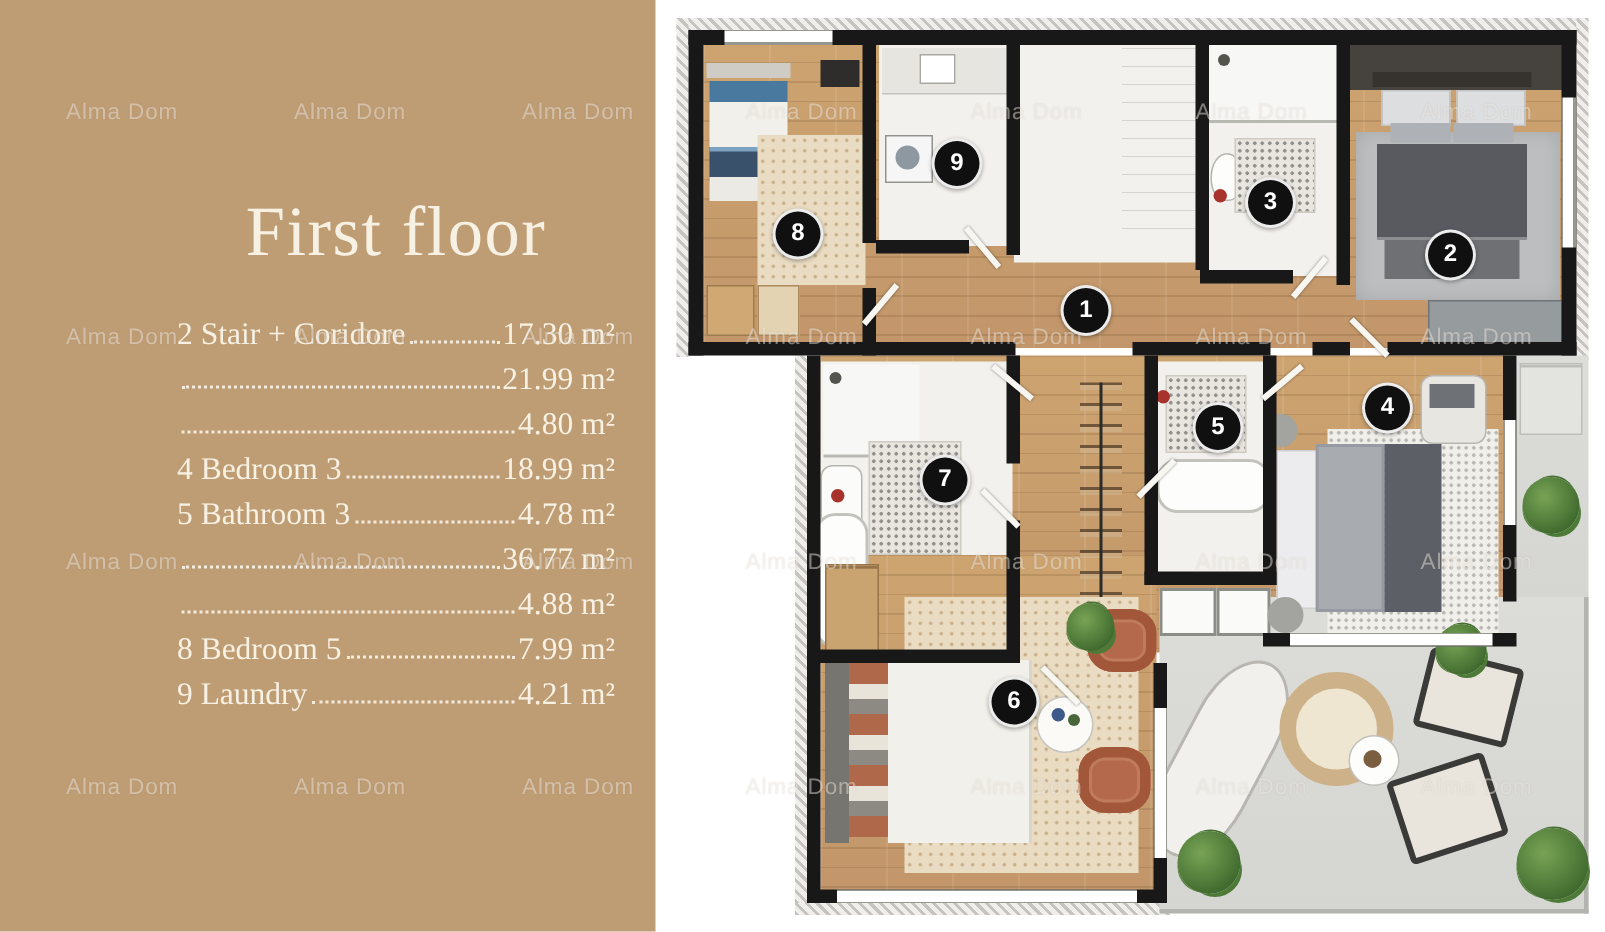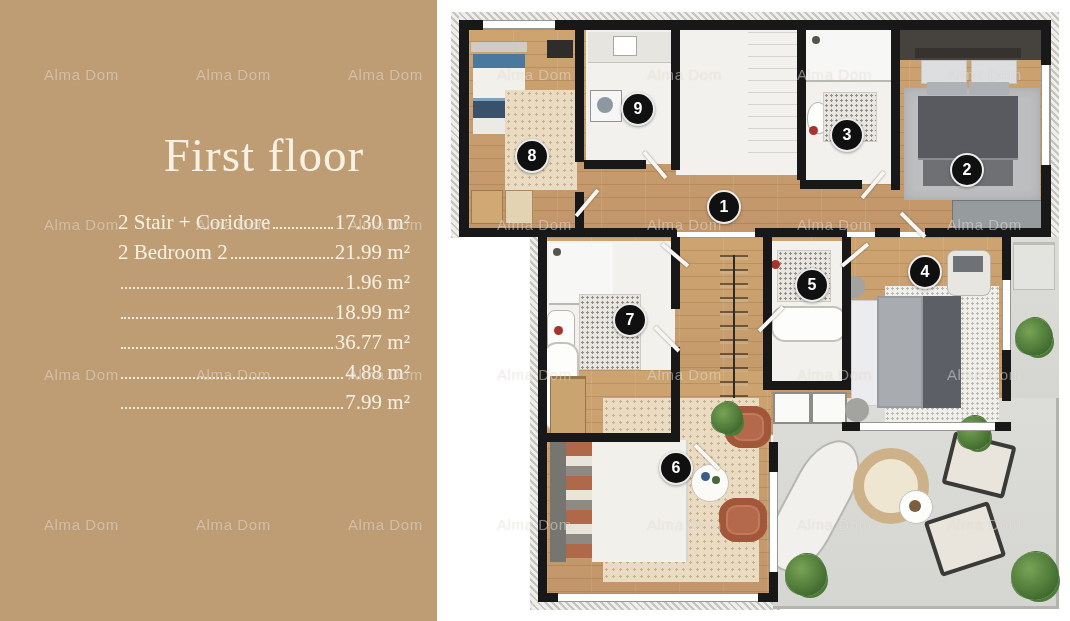--- a/index.html
+++ b/index.html
@@ -56,43 +56,54 @@
 
 <div class="abs panel">
   <div class="abs panel-title">First floor</div>
   <div class="abs legend" id="legend">
       <div class="legend-row">
         <span class="legend-label">2 Stair + Coridore </span>
         <span class="legend-dots"></span>
         <span class="legend-area">17.30 m²</span>
       </div>
       <div class="legend-row">
-        <span class="legend-label">2 Bedroom 2 </span>
         <span class="legend-dots"></span>
         <span class="legend-area">21.99 m²</span>
       </div>
       <div class="legend-row">
         <span class="legend-dots"></span>
-        <span class="legend-area">1.96 m²</span>
-      </div>
-      <div class="legend-row">
+        <span class="legend-area">4.80 m²</span>
+      </div>
+      <div class="legend-row">
+        <span class="legend-label">4 Bedroom 3 </span>
         <span class="legend-dots"></span>
         <span class="legend-area">18.99 m²</span>
       </div>
       <div class="legend-row">
+        <span class="legend-label">5 Bathroom 3 </span>
+        <span class="legend-dots"></span>
+        <span class="legend-area">4.78 m²</span>
+      </div>
+      <div class="legend-row">
         <span class="legend-dots"></span>
         <span class="legend-area">36.77 m²</span>
       </div>
       <div class="legend-row">
         <span class="legend-dots"></span>
         <span class="legend-area">4.88 m²</span>
       </div>
       <div class="legend-row">
+        <span class="legend-label">8 Bedroom 5 </span>
         <span class="legend-dots"></span>
         <span class="legend-area">7.99 m²</span>
+      </div>
+      <div class="legend-row">
+        <span class="legend-label">9 Laundry </span>
+        <span class="legend-dots"></span>
+        <span class="legend-area">4.21 m²</span>
       </div>
     </div>
 </div>
 
 <div class="abs plan">
 
   <div class="abs hatch" style="left:-4px;top:2px;width:600px;height:8px"></div>
   <div class="abs hatch" style="left:-4px;top:2px;width:8px;height:226px"></div>
   <div class="abs hatch" style="left:75px;top:227px;width:8px;height:372px"></div>
   <div class="abs hatch" style="left:75px;top:592px;width:250px;height:8px"></div>

